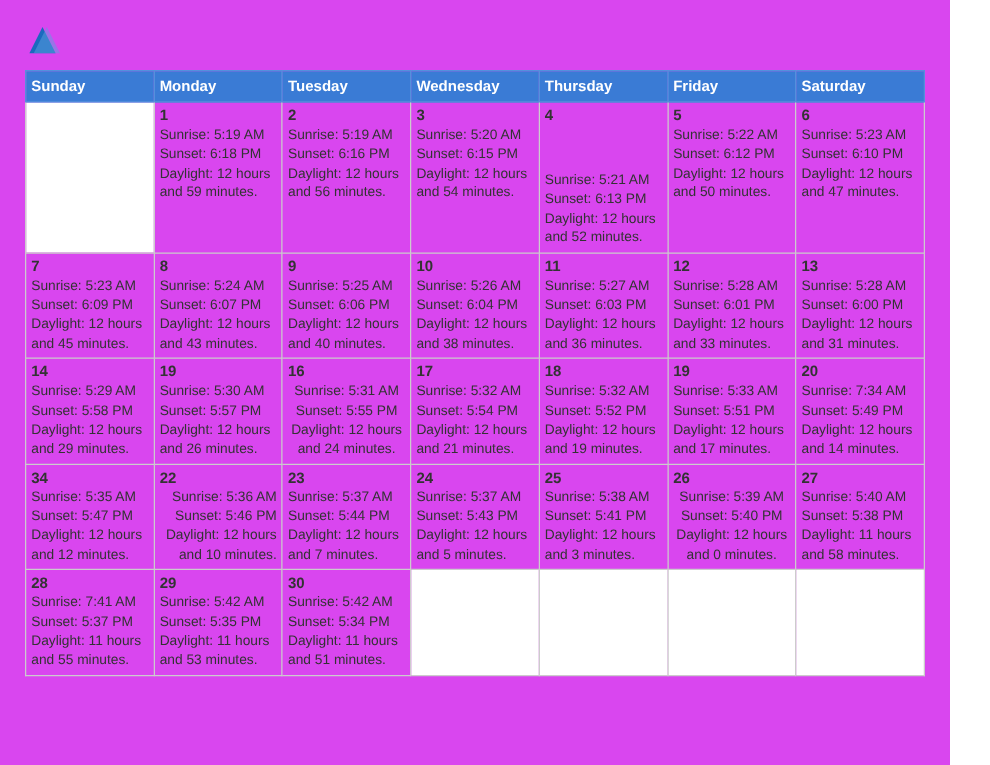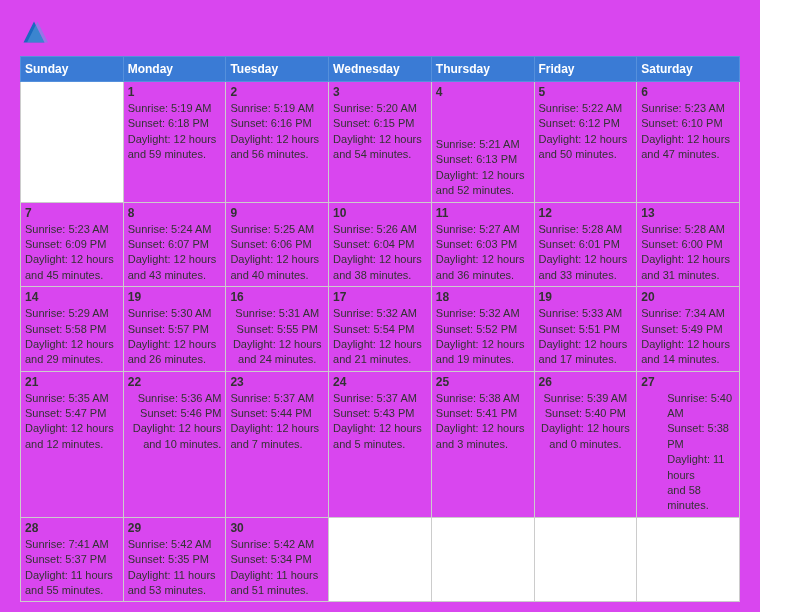--- a/index.html
+++ b/index.html
@@ -271,21 +271,21 @@
           <td>
             <span class="day-num">20</span>
             <div class="cell-text" style="white-space: pre-line;">Sunrise: 7:34 AM
 Sunset: 5:49 PM
 Daylight: 12 hours
 and 14 minutes.</div>
           </td>
         </tr>
         <tr>
           <td>
-            <span class="day-num">21</span>
+            <span class="day-num">34</span>
             <div class="cell-text" style="white-space: pre-line;">Sunrise: 5:35 AM
 Sunset: 5:47 PM
 Daylight: 12 hours
 and 12 minutes.</div>
           </td>
           <td>
             <span class="day-num">22</span>
             <div class="cell-text" style="white-space: pre-line; text-align: right;">Sunrise: 5:36 AM
 Sunset: 5:46 PM
 Daylight: 12 hours
@@ -314,21 +314,21 @@
           </td>
           <td>
             <span class="day-num">26</span>
             <div class="cell-text" style="white-space: pre-line; text-align: center;">Sunrise: 5:39 AM
 Sunset: 5:40 PM
 Daylight: 12 hours
 and 0 minutes.</div>
           </td>
           <td>
             <span class="day-num">27</span>
-            <div class="cell-text" style="white-space: pre-line; margin-left: 26px;">Sunrise: 5:40 AM
+            <div class="cell-text" style="white-space: pre-line;">Sunrise: 5:40 AM
 Sunset: 5:38 PM
 Daylight: 11 hours
 and 58 minutes.</div>
           </td>
         </tr>
         <tr>
           <td>
             <span class="day-num">28</span>
             <div class="cell-text" style="white-space: pre-line;">Sunrise: 7:41 AM
 Sunset: 5:37 PM

